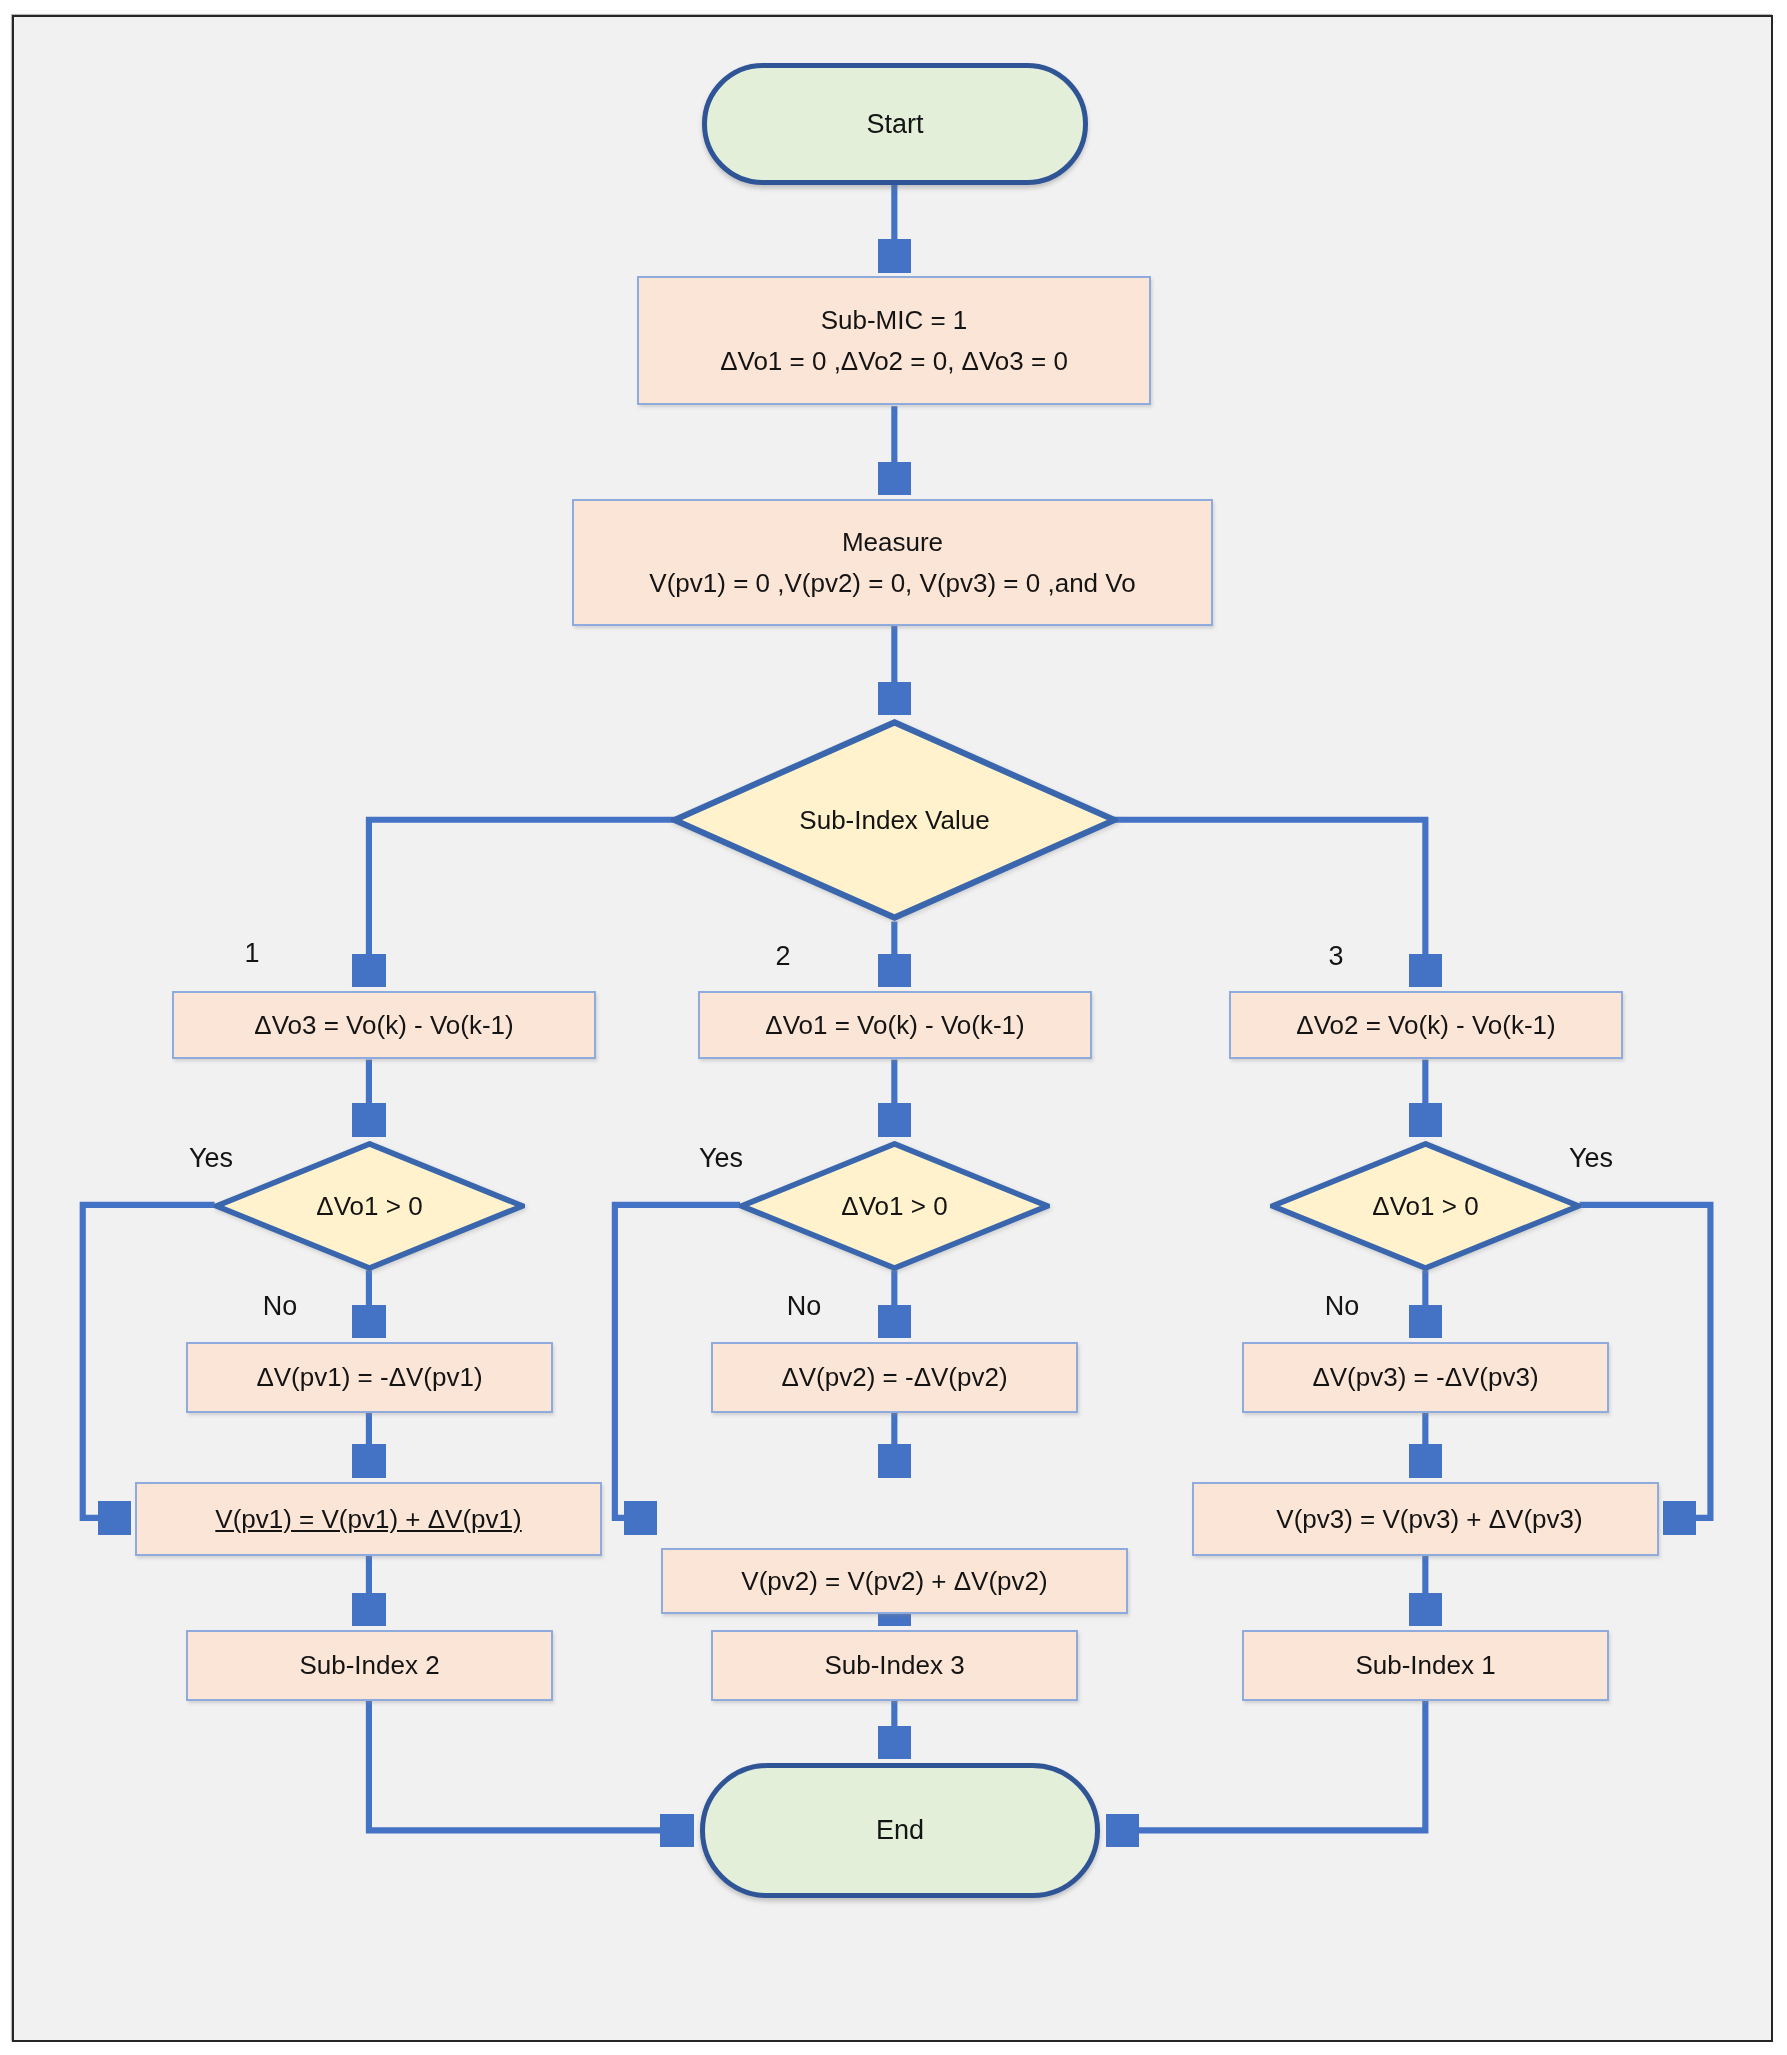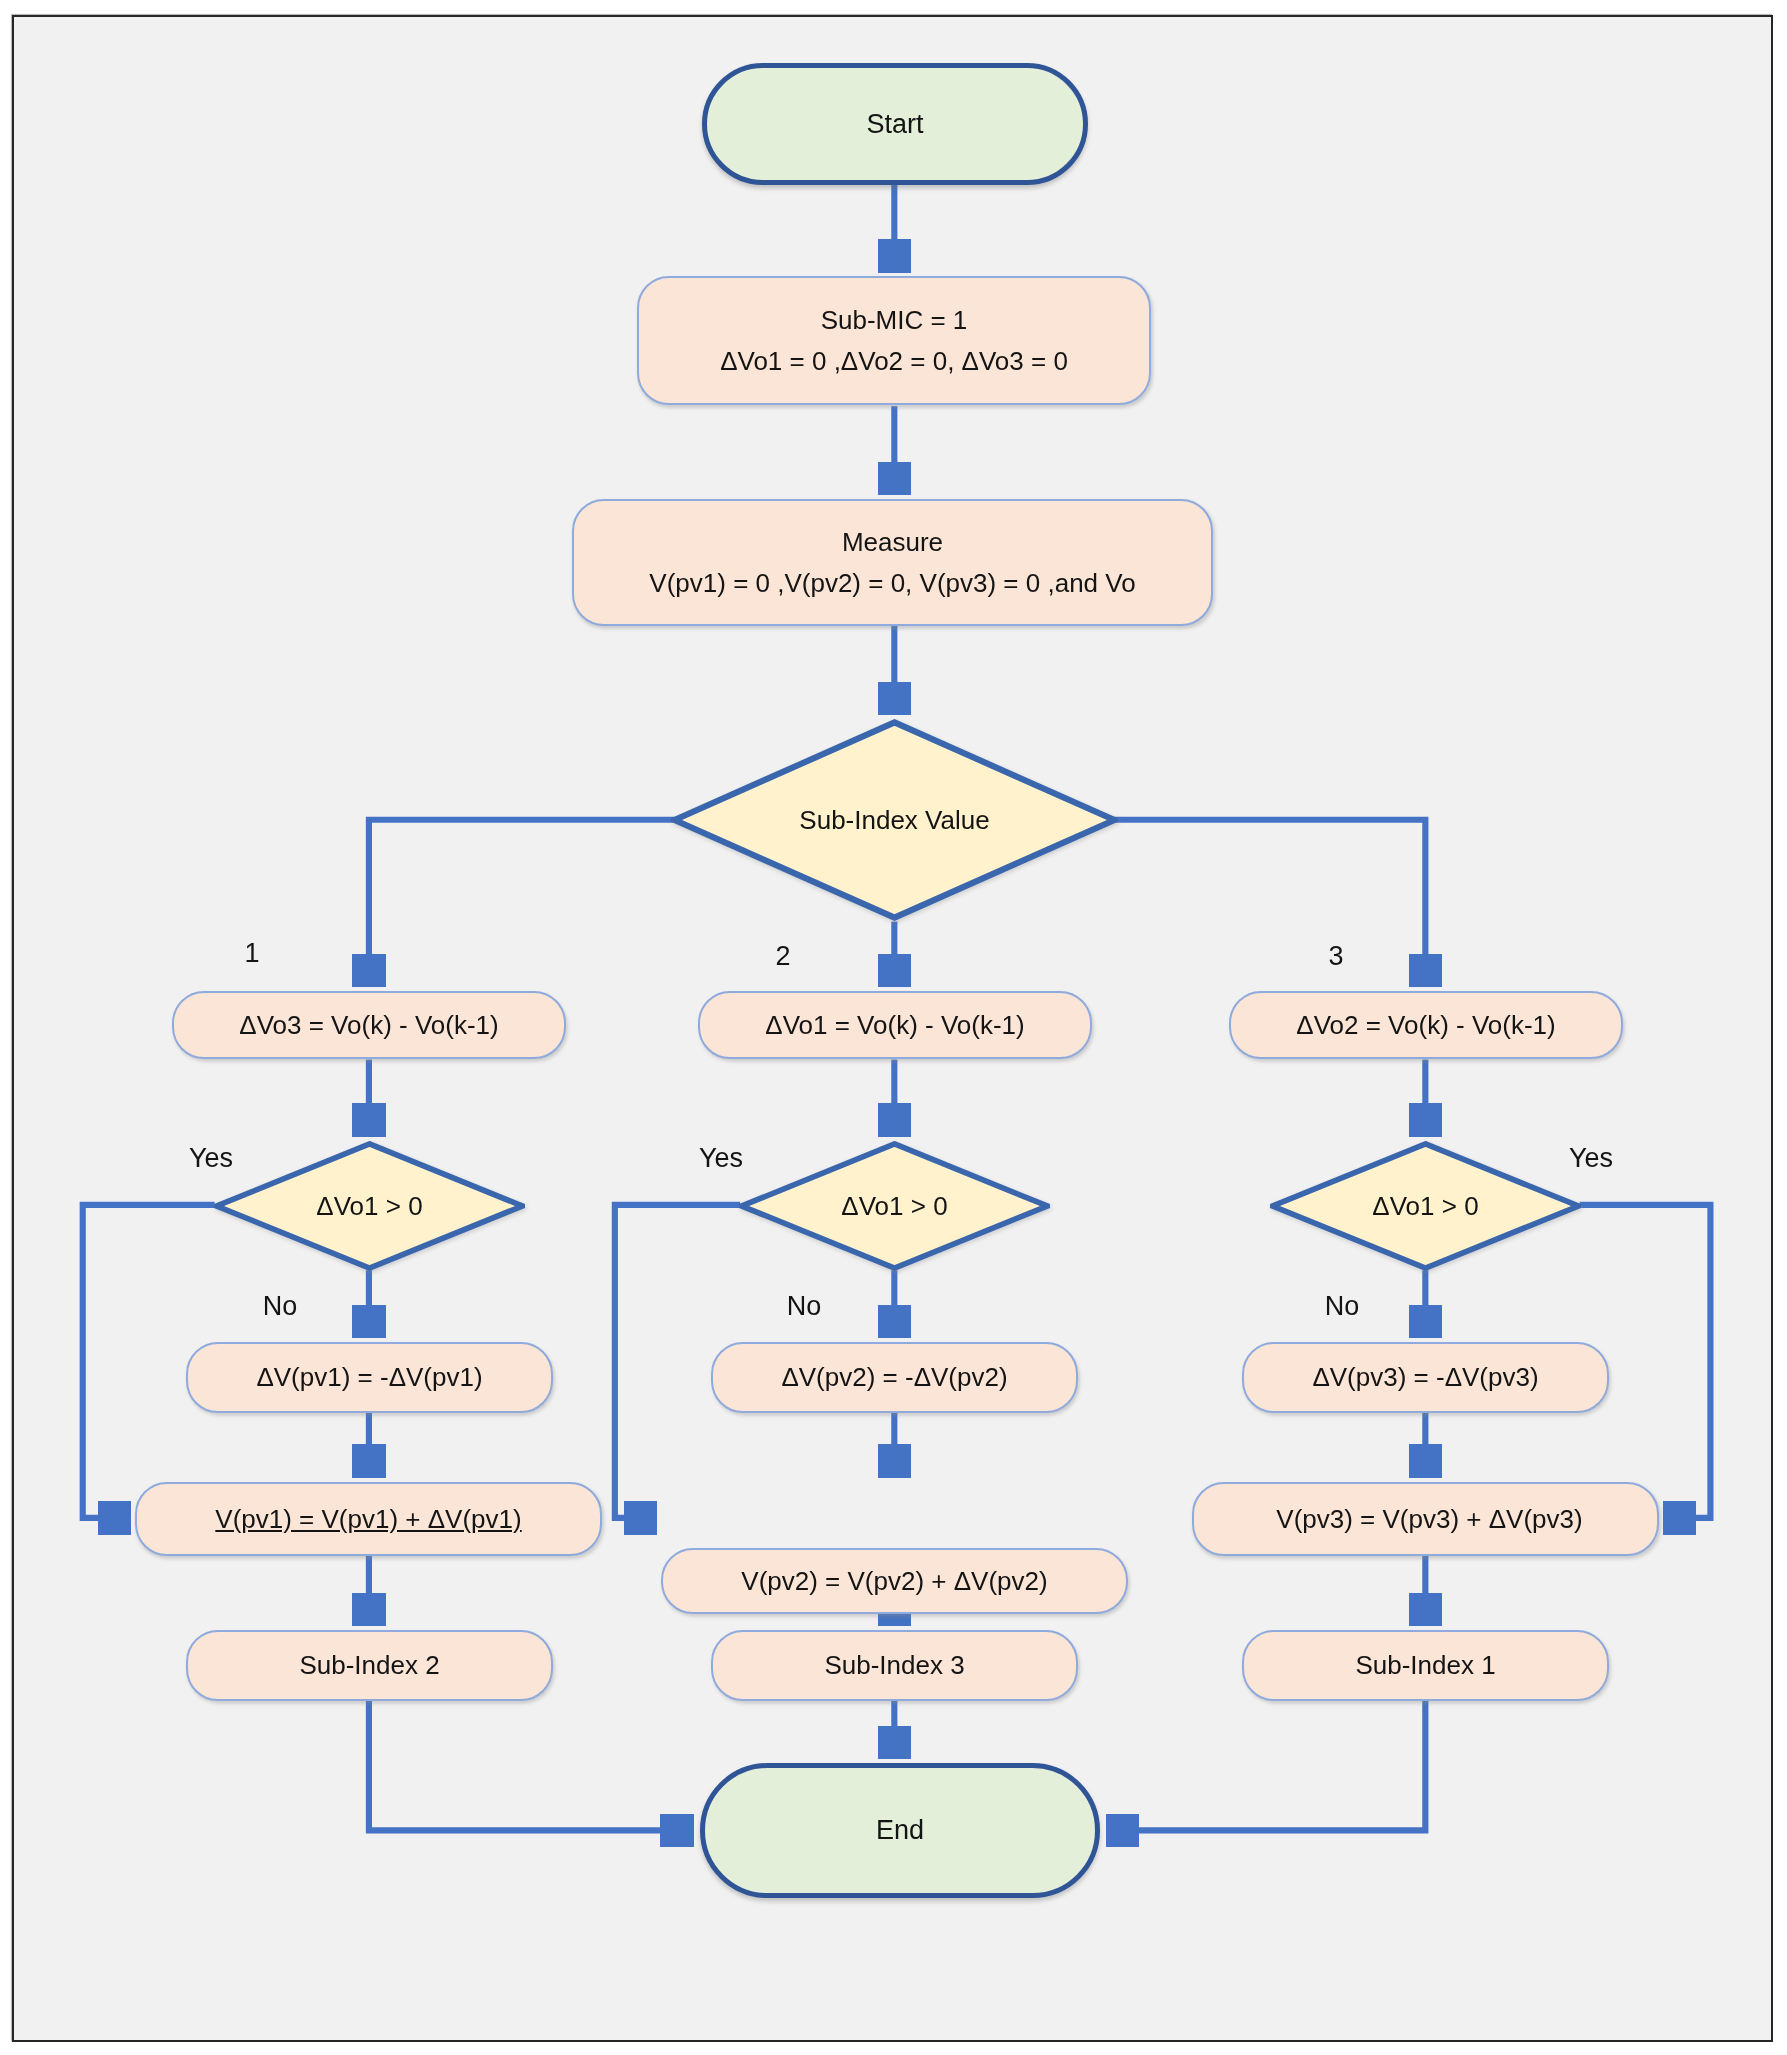--- a/index.html
+++ b/index.html
@@ -15,21 +15,21 @@
   html,body{margin:0;padding:0;background:#ffffff;}
   body{font-family:"Liberation Sans", sans-serif;color:#141414;}
   .canvas{position:relative;width:1787px;height:2056px;background:#ffffff;overflow:hidden;}
   .frame{position:absolute;left:12.3px;top:14.5px;right:14.5px;bottom:14.5px;
          border:2.8px solid #262626;background:var(--background);
          box-shadow:-1.1px -1.1px 0 #b8b8b8;}
   svg.connectors{position:absolute;left:0;top:0;width:1787px;height:2056px;}
   svg.connectors path{fill:none;stroke:var(--connector);stroke-width:11;}
   .arrowhead{fill:var(--connector);}
   .node{position:absolute;display:flex;align-items:center;justify-content:center;
-        text-align:center;box-sizing:border-box;border-radius:32px;}
+        text-align:center;box-sizing:border-box;}
   .terminal{background:var(--terminal-fill);border:5px solid var(--terminal-border);
             font-size:27px;box-shadow:0 3.4px 4.5px rgba(110,110,110,.35);}
   .process{background:var(--process-fill);border:2.2px solid var(--process-border);
            font-size:26px;box-shadow:1.7px 2.8px 3.4px rgba(140,140,140,.35);}
   .process .two-line{line-height:41px;}
   .diamond{background:transparent;}
   .diamond svg{position:absolute;left:0;top:0;width:100%;height:100%;
                filter:drop-shadow(1.7px 2.8px 2.2px rgba(140,140,140,.35));}
   .diamond polygon{fill:var(--decision-fill);stroke:var(--decision-border);}
   .diamond .dtext{position:relative;font-size:26px;}
@@ -99,21 +99,21 @@
     <svg viewBox="0 0 800 362" xmlns="http://www.w3.org/2000/svg">
       <polygon points="400,6 794,181 400,356 6,181" stroke-width="11"></polygon>
     </svg>
     <span class="dtext">Sub-Index Value</span>
   </div>
 
   <div class="flowlabel" style="left:252px;top:953px;">1</div>
   <div class="flowlabel" style="left:783px;top:956px;">2</div>
   <div class="flowlabel" style="left:1336px;top:956px;">3</div>
 
-  <div class="node process" style="left:172px;top:991px;width:394px;height:68px;">
+  <div class="node process" style="left:172px;top:991px;width:424px;height:68px;">
     <span>ΔVo3 = Vo(k) - Vo(k-1)</span>
   </div>
   <div class="node process" style="left:698px;top:991px;width:394px;height:68px;">
     <span>ΔVo1 = Vo(k) - Vo(k-1)</span>
   </div>
   <div class="node process" style="left:1229px;top:991px;width:394px;height:68px;">
     <span>ΔVo2 = Vo(k) - Vo(k-1)</span>
   </div>
 
   <div class="node diamond" style="left:214px;top:1141px;width:311px;height:130px;">

